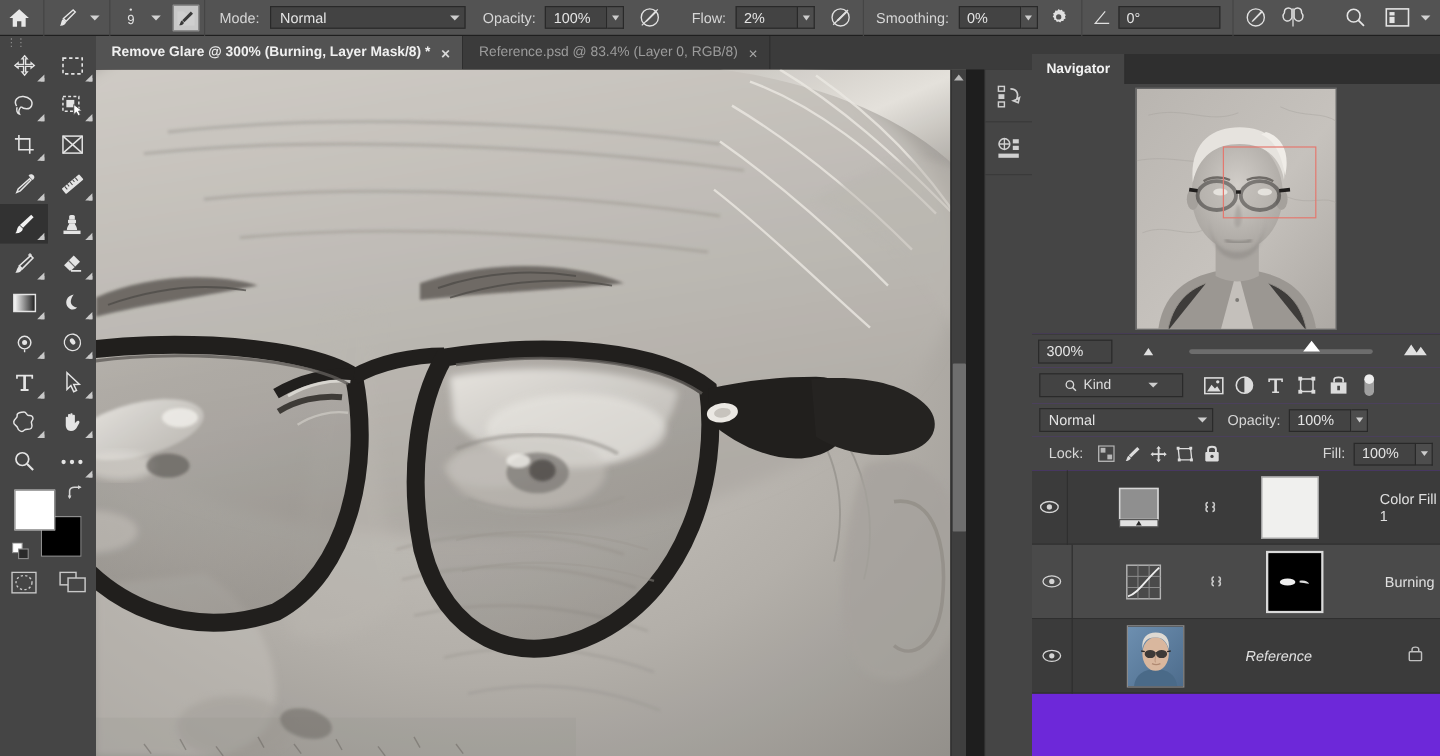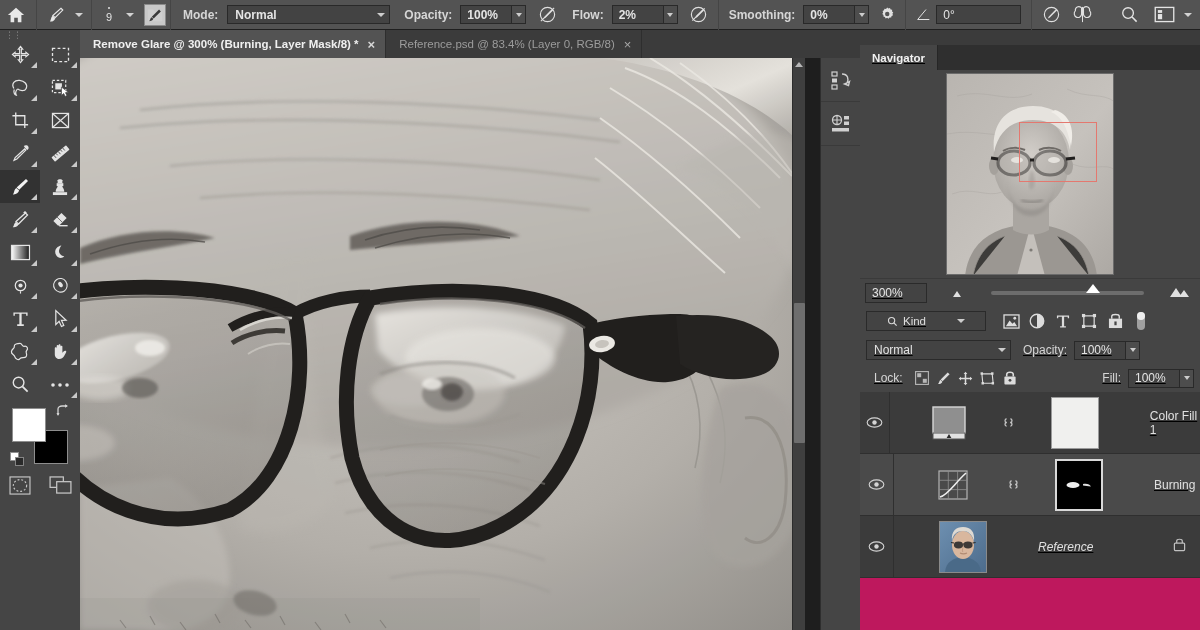--- a/index.html
+++ b/index.html
@@ -13,21 +13,21 @@
 
   
   #options-bar {
     position: absolute; left: 0; top: 0; width: 1200px; height: 30px;
     background: #535353;
     display: flex; align-items: center;
     border-bottom: 1px solid #1f1f1f;
   }
   .ob-sep { width: 1px; height: 30px; background: #454545; margin: 0 4px; flex: none; }
   .ob-lbl { color: #d6d6d6; font-size: 12px; white-space: nowrap; }
-  .ob-item { display: flex; align-items: center; flex: none; font-weight: bold; }
+  .ob-item { display: flex; align-items: center; flex: none; }
 
   .home-btn {
     width: 32px; height: 30px; display: flex; align-items: center; justify-content: center;
     flex: none;
   }
   .icon-btn {
     display: flex; align-items: center; justify-content: center; flex: none;
     height: 30px;
   }
 
@@ -161,22 +161,21 @@
     background: #454545; border-left: 1px solid #2e2e2e;
   }
   .dock-btn {
     width: 40px; height: 44px; display: flex; align-items: center; justify-content: center;
     border-bottom: 1px solid #3a3a3a;
   }
 
   
   #right-panels {
     position: absolute; left: 860px; top: 45px; width: 340px; height: 585px;
-    background: #be185d;
-    text-decoration: underline;
+    background: #6d28d9;
   }
 
   
   #nav-tabbar { height: 25px; background: #2f2f2f; display: flex; align-items: flex-end; }
   .panel-tab {
     height: 25px; display: flex; align-items: center; padding: 0 12px;
     font-size: 11.5px; color: #a0a0a0; border-right: 1px solid #262626;
   }
   .panel-tab.active { background: #454545; color: #f2f2f2; font-weight: bold; }
   #nav-body {
@@ -318,21 +317,21 @@
     </div>
 
     <div class="icon-btn" style="width:30px; margin-left:6px">
       <svg width="19" height="19" viewBox="0 0 20 20">
         <circle cx="10" cy="10" r="7.5" fill="none" stroke="#e0e0e0" stroke-width="1.2"></circle>
         <path d="M14.8 4.2 L16 5.4 L8 13.4 L6.2 14.2 L7 12.4 Z" fill="#e0e0e0"></path>
         <line x1="3" y1="17" x2="17" y2="3" stroke="#e0e0e0" stroke-width="1.1"></line>
       </svg>
     </div>
 
-    <div class="ob-item" style="margin-left:10px">
+    <div class="ob-item" style="margin-left:20px">
       <span class="ob-lbl">Flow:</span>
       <div class="num-box" style="width:52px; margin-left:8px">
         <span>2%</span>
       </div>
       <div class="mini-chev"></div>
     </div>
 
     <div class="icon-btn" style="width:30px; margin-left:6px">
       <svg width="19" height="19" viewBox="0 0 20 20">
         <circle cx="10" cy="10" r="7.5" fill="none" stroke="#e0e0e0" stroke-width="1.2"></circle>

